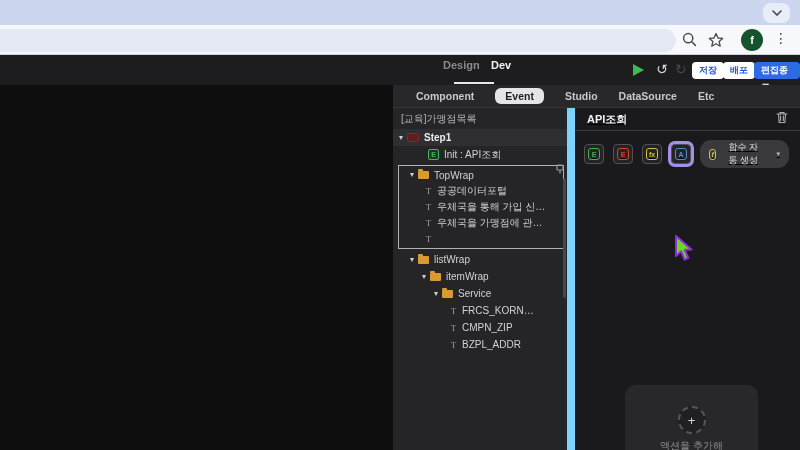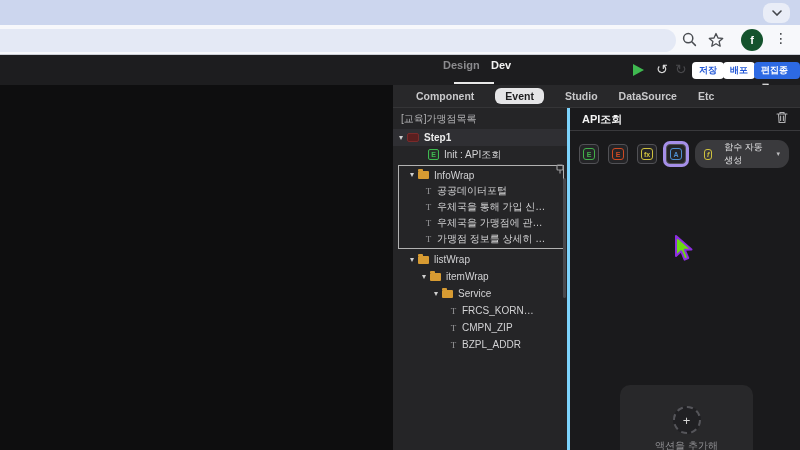--- a/index.html
+++ b/index.html
@@ -56,21 +56,21 @@
   .selbox { position:relative; margin:2px 3px 2px 5px; border:1px solid #b2b2b2; padding:1px 0; }
   .selbox .trow { height:16px; }
   .selbadge { position:absolute; top:-6px; right:-2px; }
   .pl-step { padding-left:6px; } .pl-init { padding-left:35px; }
   .pl-top { padding-left:11px; } .pl-txt1 { padding-left:26px; }
   .pl-list { padding-left:17px; } .pl-item { padding-left:29px; }
   .pl-grid { padding-left:45px; } .pl-info { padding-left:41px; }
   .pl-txt2 { padding-left:57px; }
 
   
-  .inspector { position:absolute; left:567px; top:108px; width:233px; height:342px; background:#1a1a1c; border-left:3px solid #7dd3fc; }
+  .inspector { position:absolute; left:567px; top:108px; width:233px; height:342px; background:#1a1a1c; border-left:8px solid #7dd3fc;text-decoration:underline; }
   .insp-header { height:23px; display:flex; align-items:center; padding:0 12px; border-bottom:1px solid #39393c; }
   .insp-title { font-size:11px; font-weight:700; color:#f2f2f2; }
   .trash { margin-left:auto; }
   .icon-row { display:flex; align-items:center; gap:9px; padding:9px 11px 0 9px; }
   .icon-btn { width:20px; height:20px; background:#242427; border:1px solid #515155; border-radius:4px; display:flex; align-items:center; justify-content:center; flex:0 0 auto; }
   .icon-btn.hl { box-shadow:0 0 0 3px #a58fe8; }
   .mini { width:12px; height:12px; border:1px solid currentColor; border-radius:3px; font-size:7px; font-weight:700; display:flex; align-items:center; justify-content:center; }
   .c-green { color:#43b04a; } .c-red { color:#cf4a22; } .c-yellow { color:#cfc23e; } .c-blue { color:#4f8fd1; }
   .gen-btn { margin-left:auto; height:28px; background:#3a3a3d; border-radius:11px; display:flex; align-items:center; gap:12px; padding:0 9px; font-size:9px; color:#e2e2e4; }
   .gen-ic { width:11px; height:11px; border:1px solid #cfc23e; border-radius:3px; color:#cfc23e; font-size:7px; font-style:italic; font-weight:700; display:flex; align-items:center; justify-content:center; }
@@ -148,37 +148,36 @@
     <div class="selbox">
       <span class="selbadge">
         <svg width="10" height="10" viewBox="0 0 10 10">
             <rect x="2" y="1" width="6" height="5" rx="1" fill="none" stroke="#9a9a9c" stroke-width="1.2"></rect>
             <line x1="5" y1="6" x2="5" y2="9.5" stroke="#9a9a9c" stroke-width="1.2"></line>
           </svg>
       </span>
       <div class="trow pl-top">
         <span class="caret">▾</span>
         <span class="folder"></span>
-        <span>InfoWrap</span>
+        <span>TopWrap</span>
       </div>
       <div class="trow pl-txt1">
         <span class="t-ic">T</span>
         <span>공공데이터포털</span>
       </div>
       <div class="trow pl-txt1">
         <span class="t-ic">T</span>
         <span>우체국을 통해 가입 신…</span>
       </div>
       <div class="trow pl-txt1">
         <span class="t-ic">T</span>
         <span>우체국을 가맹점에 관…</span>
       </div>
       <div class="trow pl-txt1">
         <span class="t-ic">T</span>
-        <span>가맹점 정보를 상세히 …</span>
       </div>
     </div>
 
     <div class="trow pl-list">
       <span class="caret">▾</span>
       <span class="folder"></span>
       <span>listWrap</span>
     </div>
     <div class="trow pl-item">
       <span class="caret">▾</span>

